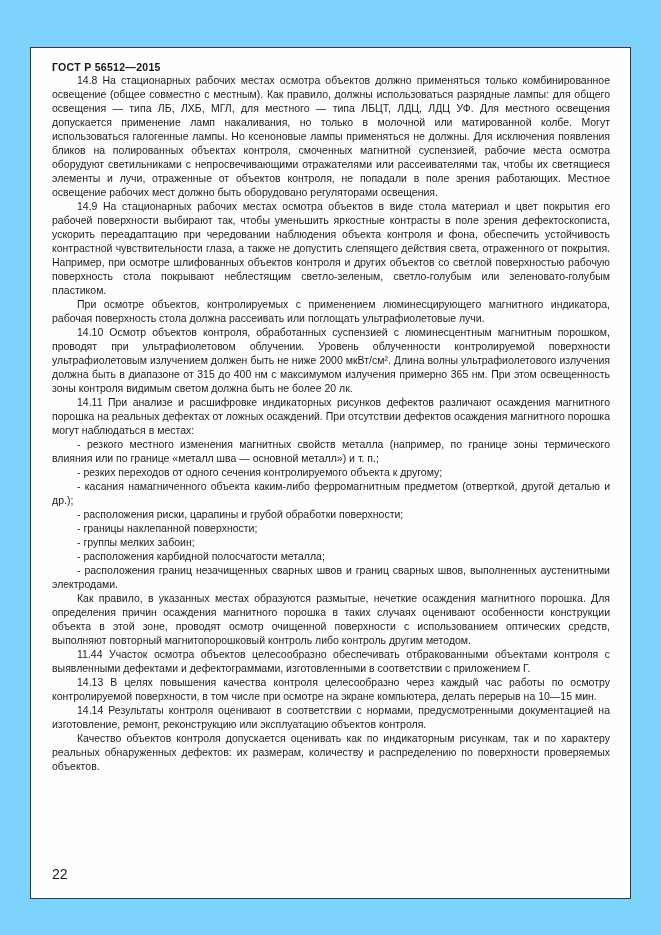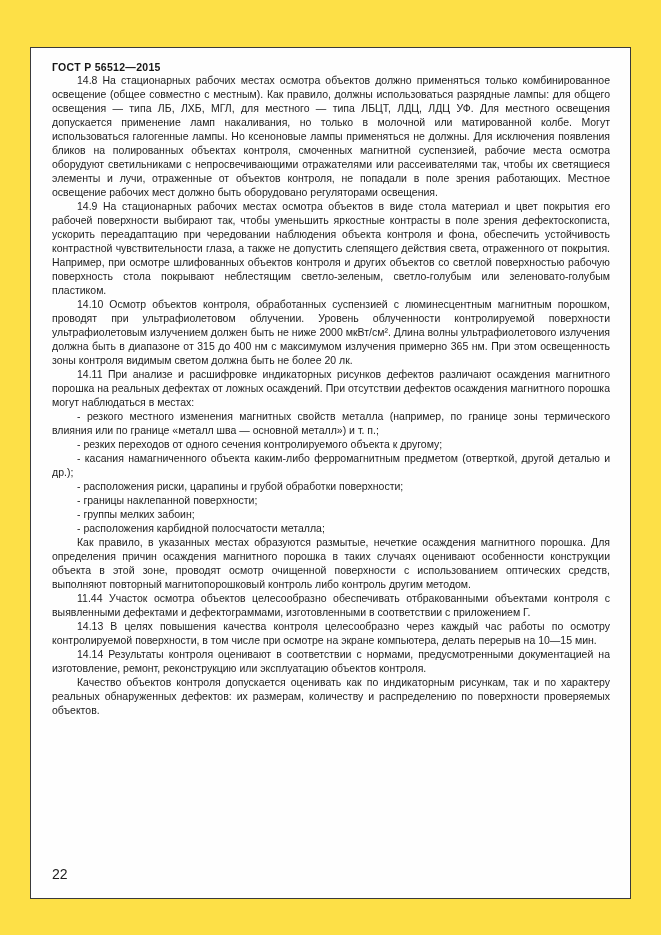--- a/index.html
+++ b/index.html
@@ -6,21 +6,21 @@
   html, body {
     width: 661px;
     background: #ffffff;
     font-family: "Liberation Sans", sans-serif;
     color: #1c1c1c;
   }
   .scan-page {
     position: relative;
     width: 661px;
     height: 935px;
-    background: #fde047;
+    background: #7dd3fc;
     overflow: hidden;
   }
   .frame {
     position: absolute;
     left: 30px;
     top: 47px;
     width: 601px;
     height: 852px;
     border: 1px solid #3a3a3a;
     padding: 13px 20px 0 21px;
@@ -57,29 +57,31 @@
 <body>
 
 <div class="scan-page">
   <div class="frame">
 
     <div class="doc-header">ГОСТ Р 56512—2015</div>
 
     <div class="doc-body">
       <p class="para">14.8 На стационарных рабочих местах осмотра объектов должно применяться только комбинированное освещение (общее совместно с местным). Как правило, должны использоваться разрядные лампы: для общего освещения — типа ЛБ, ЛХБ, МГЛ, для местного — типа ЛБЦТ, ЛДЦ, ЛДЦ УФ. Для местного освещения допускается применение ламп накаливания, но только в молочной или матированной колбе. Могут использоваться галогенные лампы. Но ксеноновые лампы применяться не должны. Для исключения появления бликов на полированных объектах контроля, смоченных магнитной суспензией, рабочие места осмотра оборудуют светильниками с непросвечивающими отражателями или рассеивателями так, чтобы их светящиеся элементы и лучи, отраженные от объектов контроля, не попадали в поле зрения работающих. Местное освещение рабочих мест должно быть оборудовано регуляторами освещения.</p>
       <p class="para">14.9 На стационарных рабочих местах осмотра объектов в виде стола материал и цвет покрытия его рабочей поверхности выбирают так, чтобы уменьшить яркостные контрасты в поле зрения дефектоскописта, ускорить переадаптацию при чередовании наблюдения объекта контроля и фона, обеспечить устойчивость контрастной чувствительности глаза, а также не допустить слепящего действия света, отраженного от покрытия. Например, при осмотре шлифованных объектов контроля и других объектов со светлой поверхностью рабочую поверхность стола покрывают неблестящим светло-зеленым, светло-голубым или зеленовато-голубым пластиком.</p>
+      <p class="para">При осмотре объектов, контролируемых с применением люминесцирующего магнитного индикатора, рабочая поверхность стола должна рассеивать или поглощать ультрафиолетовые лучи.</p>
       <p class="para">14.10 Осмотр объектов контроля, обработанных суспензией с люминесцентным магнитным порошком, проводят при ультрафиолетовом облучении. Уровень облученности контролируемой поверхности ультрафиолетовым излучением должен быть не ниже 2000 мкВт/см². Длина волны ультрафиолетового излучения должна быть в диапазоне от 315 до 400 нм с максимумом излучения примерно 365 нм. При этом освещенность зоны контроля видимым светом должна быть не более 20 лк.</p>
       <p class="para">14.11 При анализе и расшифровке индикаторных рисунков дефектов различают осаждения магнитного порошка на реальных дефектах от ложных осаждений. При отсутствии дефектов осаждения магнитного порошка могут наблюдаться в местах:</p>
       <p class="para">- резкого местного изменения магнитных свойств металла (например, по границе зоны термического влияния или по границе «металл шва — основной металл») и т. п.;</p>
       <p class="para">- резких переходов от одного сечения контролируемого объекта к другому;</p>
       <p class="para">- касания намагниченного объекта каким-либо ферромагнитным предметом (отверткой, другой деталью и др.);</p>
       <p class="para">- расположения риски, царапины и грубой обработки поверхности;</p>
       <p class="para">- границы наклепанной поверхности;</p>
       <p class="para">- группы мелких забоин;</p>
       <p class="para">- расположения карбидной полосчатости металла;</p>
+      <p class="para">- расположения границ незачищенных сварных швов и границ сварных швов, выполненных аустенитными электродами.</p>
       <p class="para">Как правило, в указанных местах образуются размытые, нечеткие осаждения магнитного порошка. Для определения причин осаждения магнитного порошка в таких случаях оценивают особенности конструкции объекта в этой зоне, проводят осмотр очищенной поверхности с использованием оптических средств, выполняют повторный магнитопорошковый контроль либо контроль другим методом.</p>
       <p class="para">11.44 Участок осмотра объектов целесообразно обеспечивать отбракованными объектами контроля с выявленными дефектами и дефектограммами, изготовленными в соответствии с приложением Г.</p>
       <p class="para">14.13 В целях повышения качества контроля целесообразно через каждый час работы по осмотру контролируемой поверхности, в том числе при осмотре на экране компьютера, делать перерыв на 10—15 мин.</p>
       <p class="para">14.14 Результаты контроля оценивают в соответствии с нормами, предусмотренными документацией на изготовление, ремонт, реконструкцию или эксплуатацию объектов контроля.</p>
       <p class="para">Качество объектов контроля допускается оценивать как по индикаторным рисункам, так и по характеру реальных обнаруженных дефектов: их размерам, количеству и распределению по поверхности проверяемых объектов.</p>
     </div>
 
     <div class="page-number">22</div>
   </div>
 </div>

